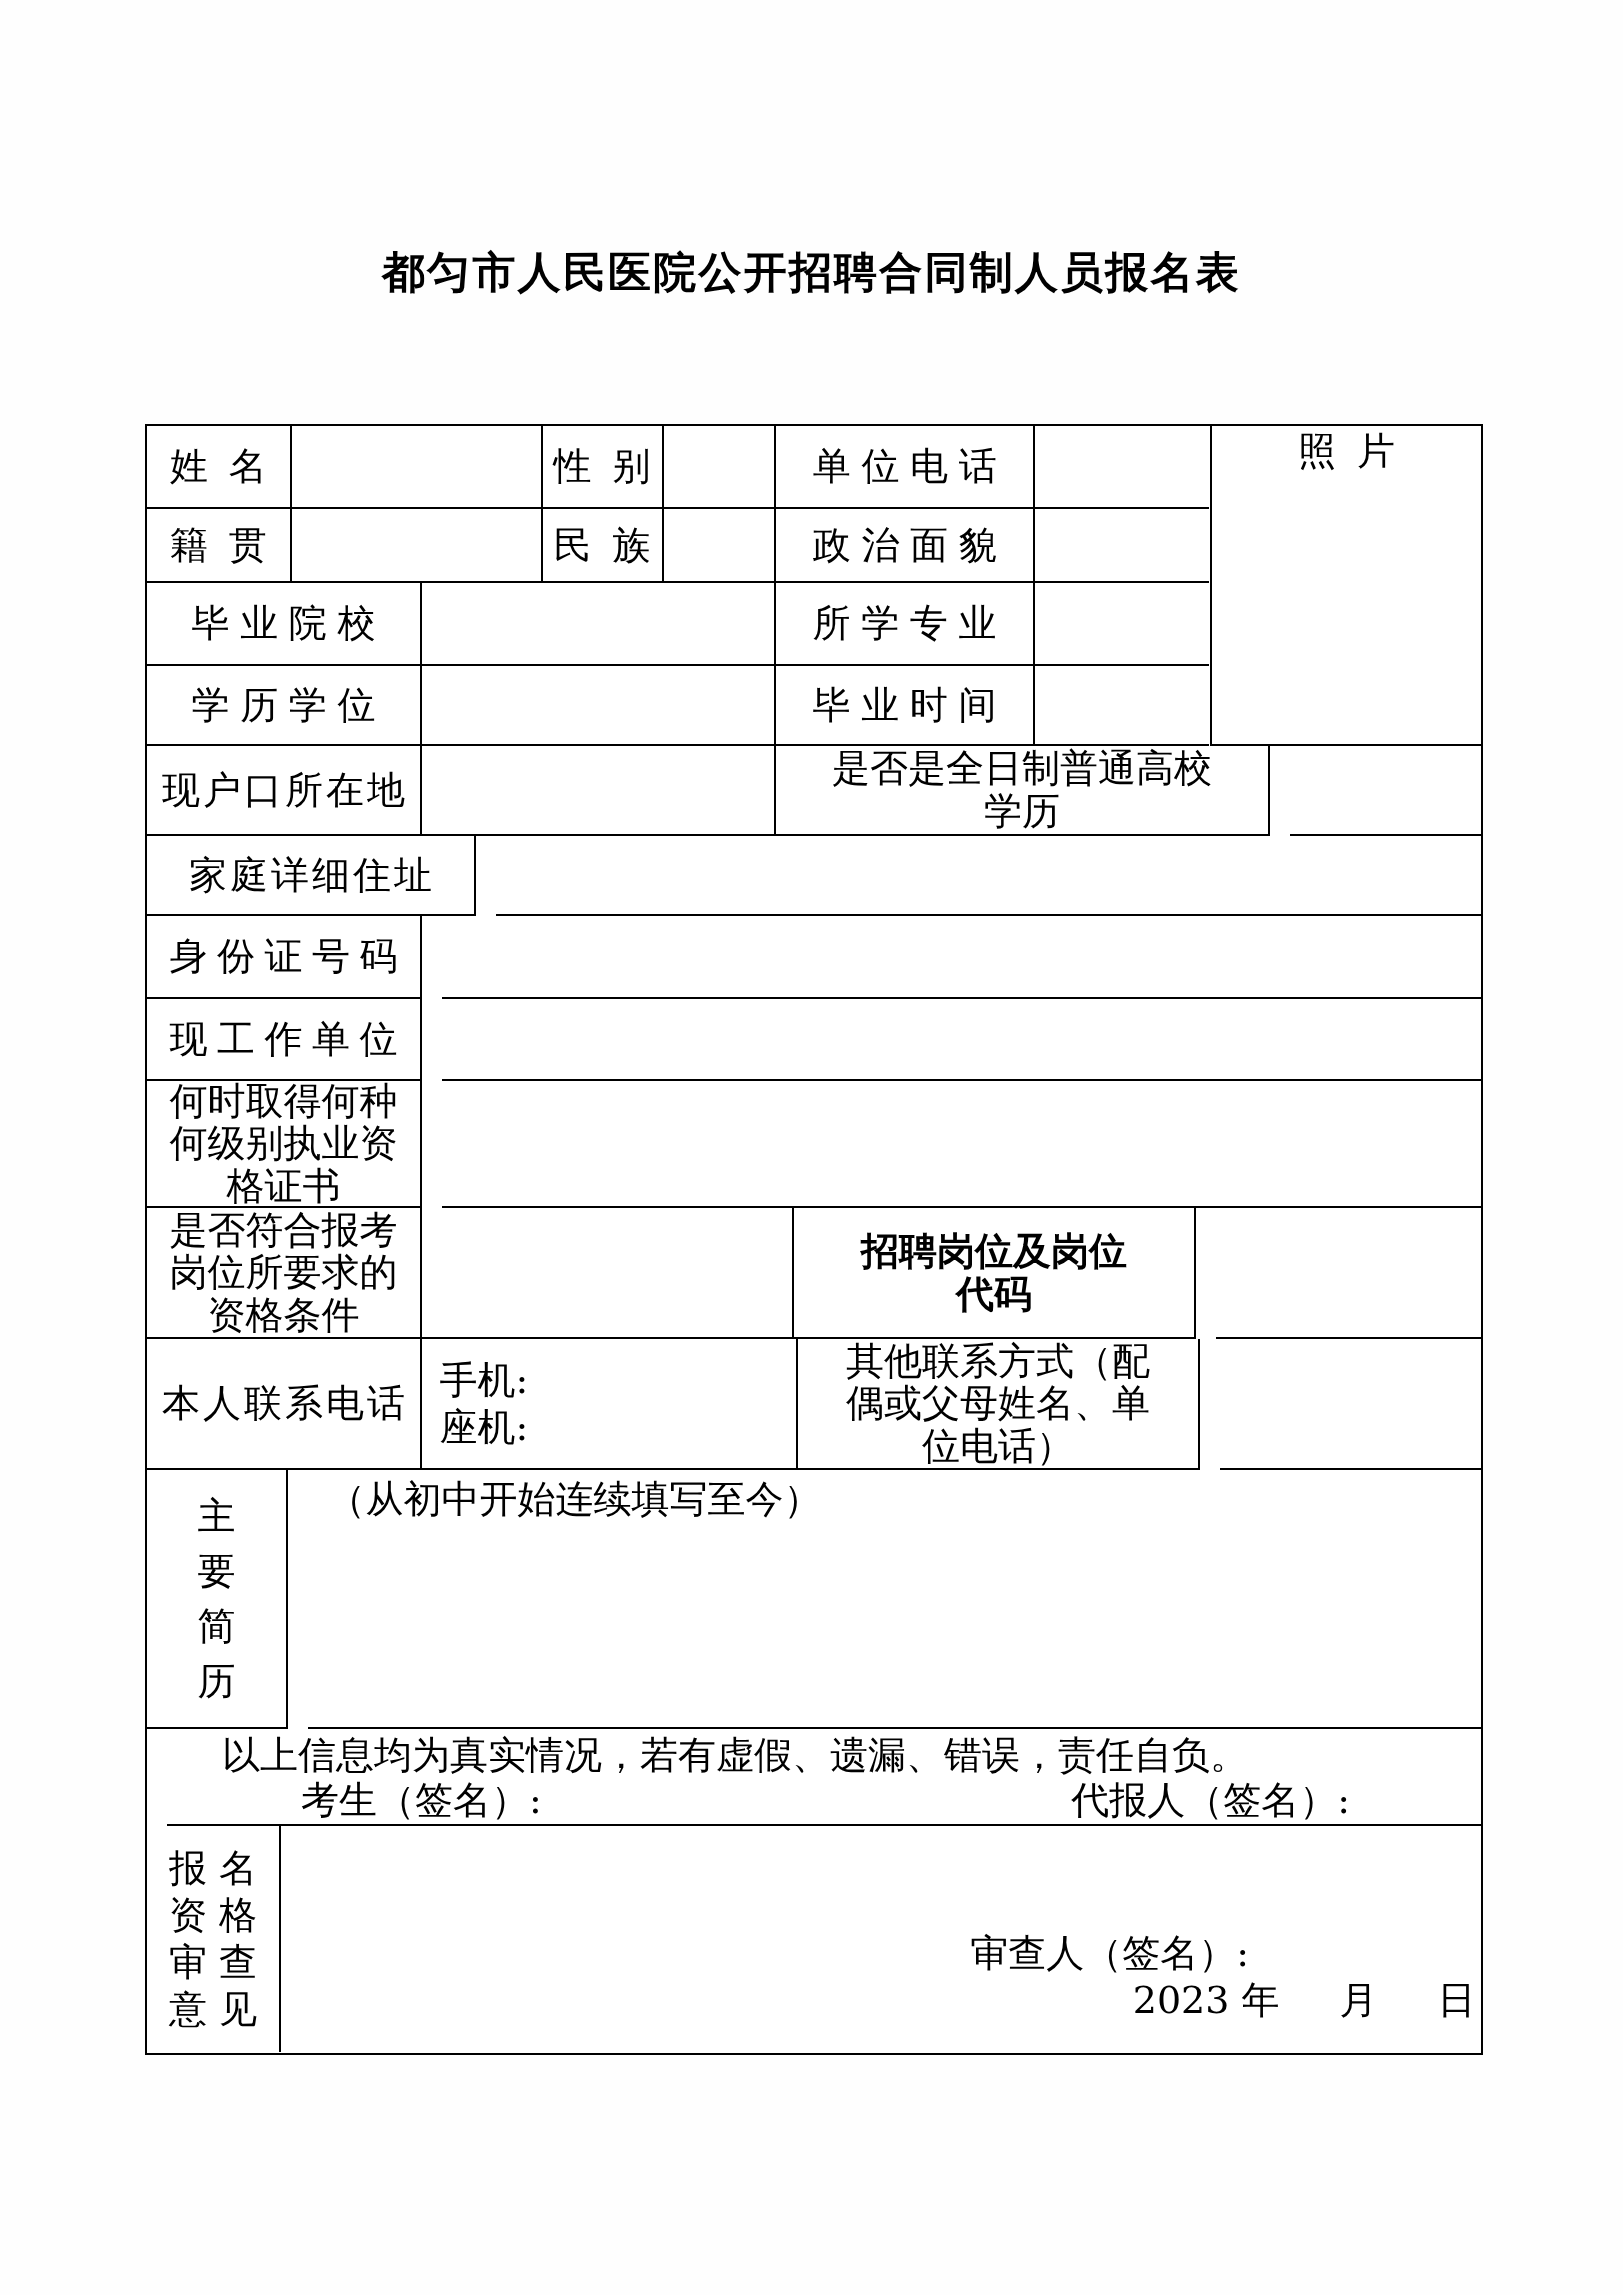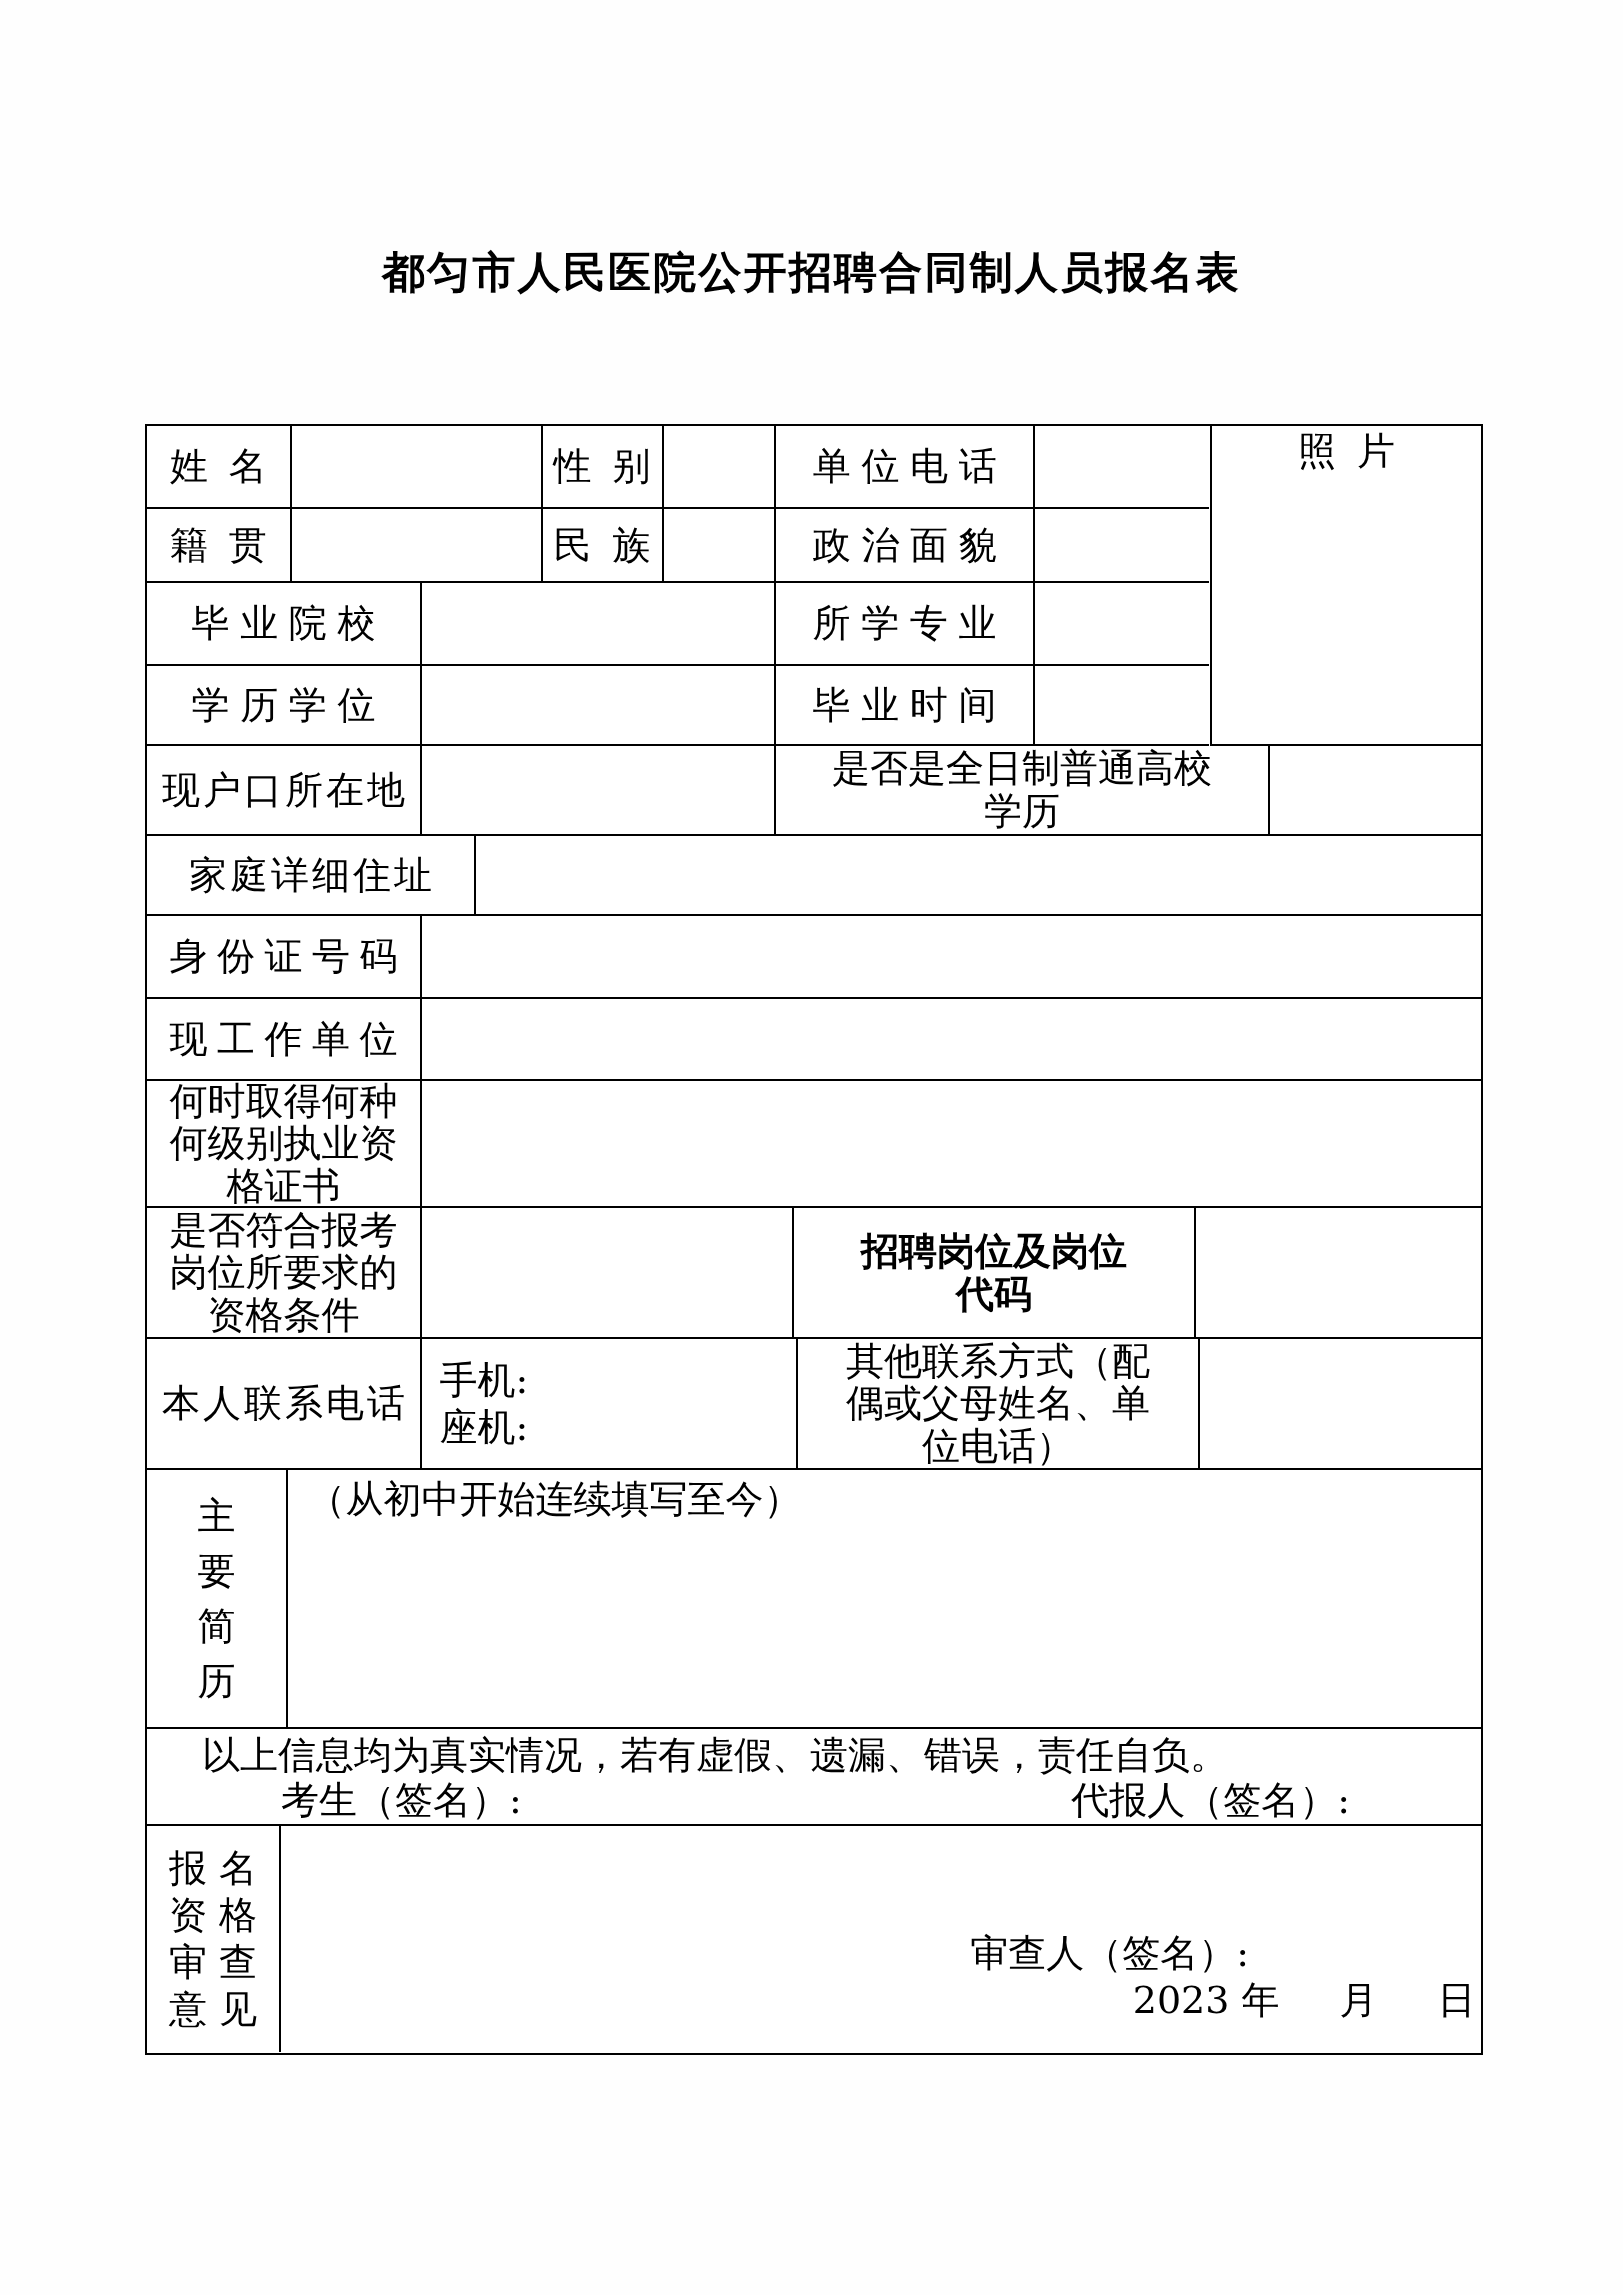--- a/index.html
+++ b/index.html
@@ -28,21 +28,21 @@
   .cell{
     box-sizing:border-box;
     border-right:2.2px solid #000;
     border-bottom:2.2px solid #000;
     display:flex;align-items:center;justify-content:center;
     text-align:center;
     font-size:38px;line-height:1.12;
     overflow:hidden;
   }
   .cell.last{border-right:none;}
-  .cell.grow{flex:1 1 auto;}
+  .cell.grow{flex:1 1 auto;margin-left:20px;}
   .r14 .cell{border-bottom:none;}
   
   .s2 span.ls{letter-spacing:.55em;margin-right:-.55em;}
   .s4 span.ls{letter-spacing:.28em;margin-right:-.28em;}
   .s5 span.ls{letter-spacing:.25em;margin-right:-.25em;}
   .s6 span.ls{letter-spacing:.08em;margin-right:-.08em;}
   .wrapbox{display:inline-block;}
   .w440{width:240px;}
   .w520{width:284px;font-weight:bold;}
   .w590{width:322px;}

